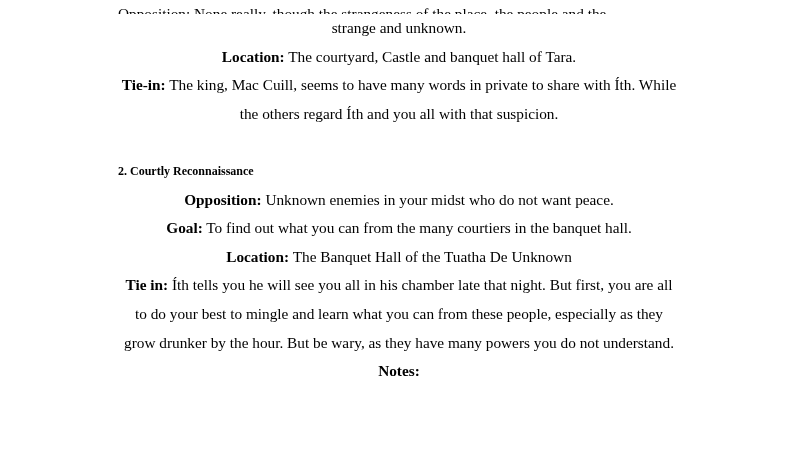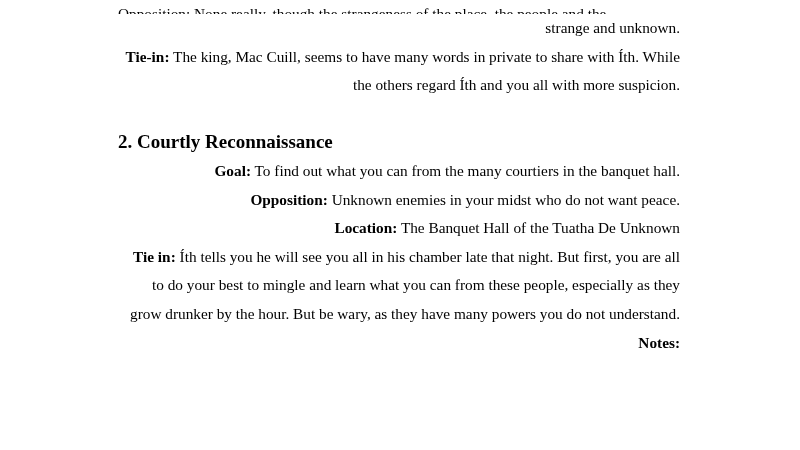--- a/index.html
+++ b/index.html
@@ -22,56 +22,57 @@
     box-sizing: border-box;
     padding: 0 120px 0 118px;
   }
   .doc-body {
     padding-top: 0;
   }
   p.line {
     margin: 0;
     font-size: 15.3px;
     line-height: 28.6px;
-    text-align: right;
+    text-align: center;
     white-space: normal;
   }
   p.clipped-top {
     margin: 0;
     font-size: 15.3px;
     line-height: 28.6px;
     height: 14px;
     overflow: hidden;
     color: #000;
   }
   .lbl {
     font-weight: bold;
   }
   .heading {
     margin: 0;
-    font-size: 19px;
+    font-size: 12px;
     line-height: 28.6px;
     font-weight: bold;
   }
   .spacer-para {
     height: 28.6px;
   }
 </style>
 </head>
 <body>
 
 <div class="page">
   <div class="doc-body">
     <p class="clipped-top">Opposition: None really, though the strangeness of the place, the people and the circumstances is</p>
     <div id="blocks">
         <p class="line"><span>strange and unknown.</span></p>
-        <p class="line"><span class="lbl">Tie-in:</span><span> The king, Mac Cuill, seems to have many words in private to share with Íth. While the others regard Íth and you all with more suspicion.</span></p>
+        <p class="line"><span class="lbl">Location:</span><span> The courtyard, Castle and banquet hall of Tara.</span></p>
+        <p class="line"><span class="lbl">Tie-in:</span><span> The king, Mac Cuill, seems to have many words in private to share with Íth. While the others regard Íth and you all with that suspicion.</span></p>
         <div class="spacer-para"></div>
         <p class="heading"><span class="lbl">2. Courtly Reconnaissance</span></p>
+        <p class="line"><span class="lbl">Opposition:</span><span> Unknown enemies in your midst who do not want peace.</span></p>
         <p class="line"><span class="lbl">Goal:</span><span> To find out what you can from the many courtiers in the banquet hall.</span></p>
-        <p class="line"><span class="lbl">Opposition:</span><span> Unknown enemies in your midst who do not want peace.</span></p>
         <p class="line"><span class="lbl">Location:</span><span> The Banquet Hall of the Tuatha De Unknown</span></p>
         <p class="line"><span class="lbl">Tie in:</span><span> Íth tells you he will see you all in his chamber late that night. But first, you are all to do your best to mingle and learn what you can from these people, especially as they grow drunker by the hour. But be wary, as they have many powers you do not understand.</span></p>
         <p class="line"><span class="lbl">Notes:</span></p>
         <div class="spacer-para"></div>
       </div>
   </div>
 </div>
 
 </body></html>

